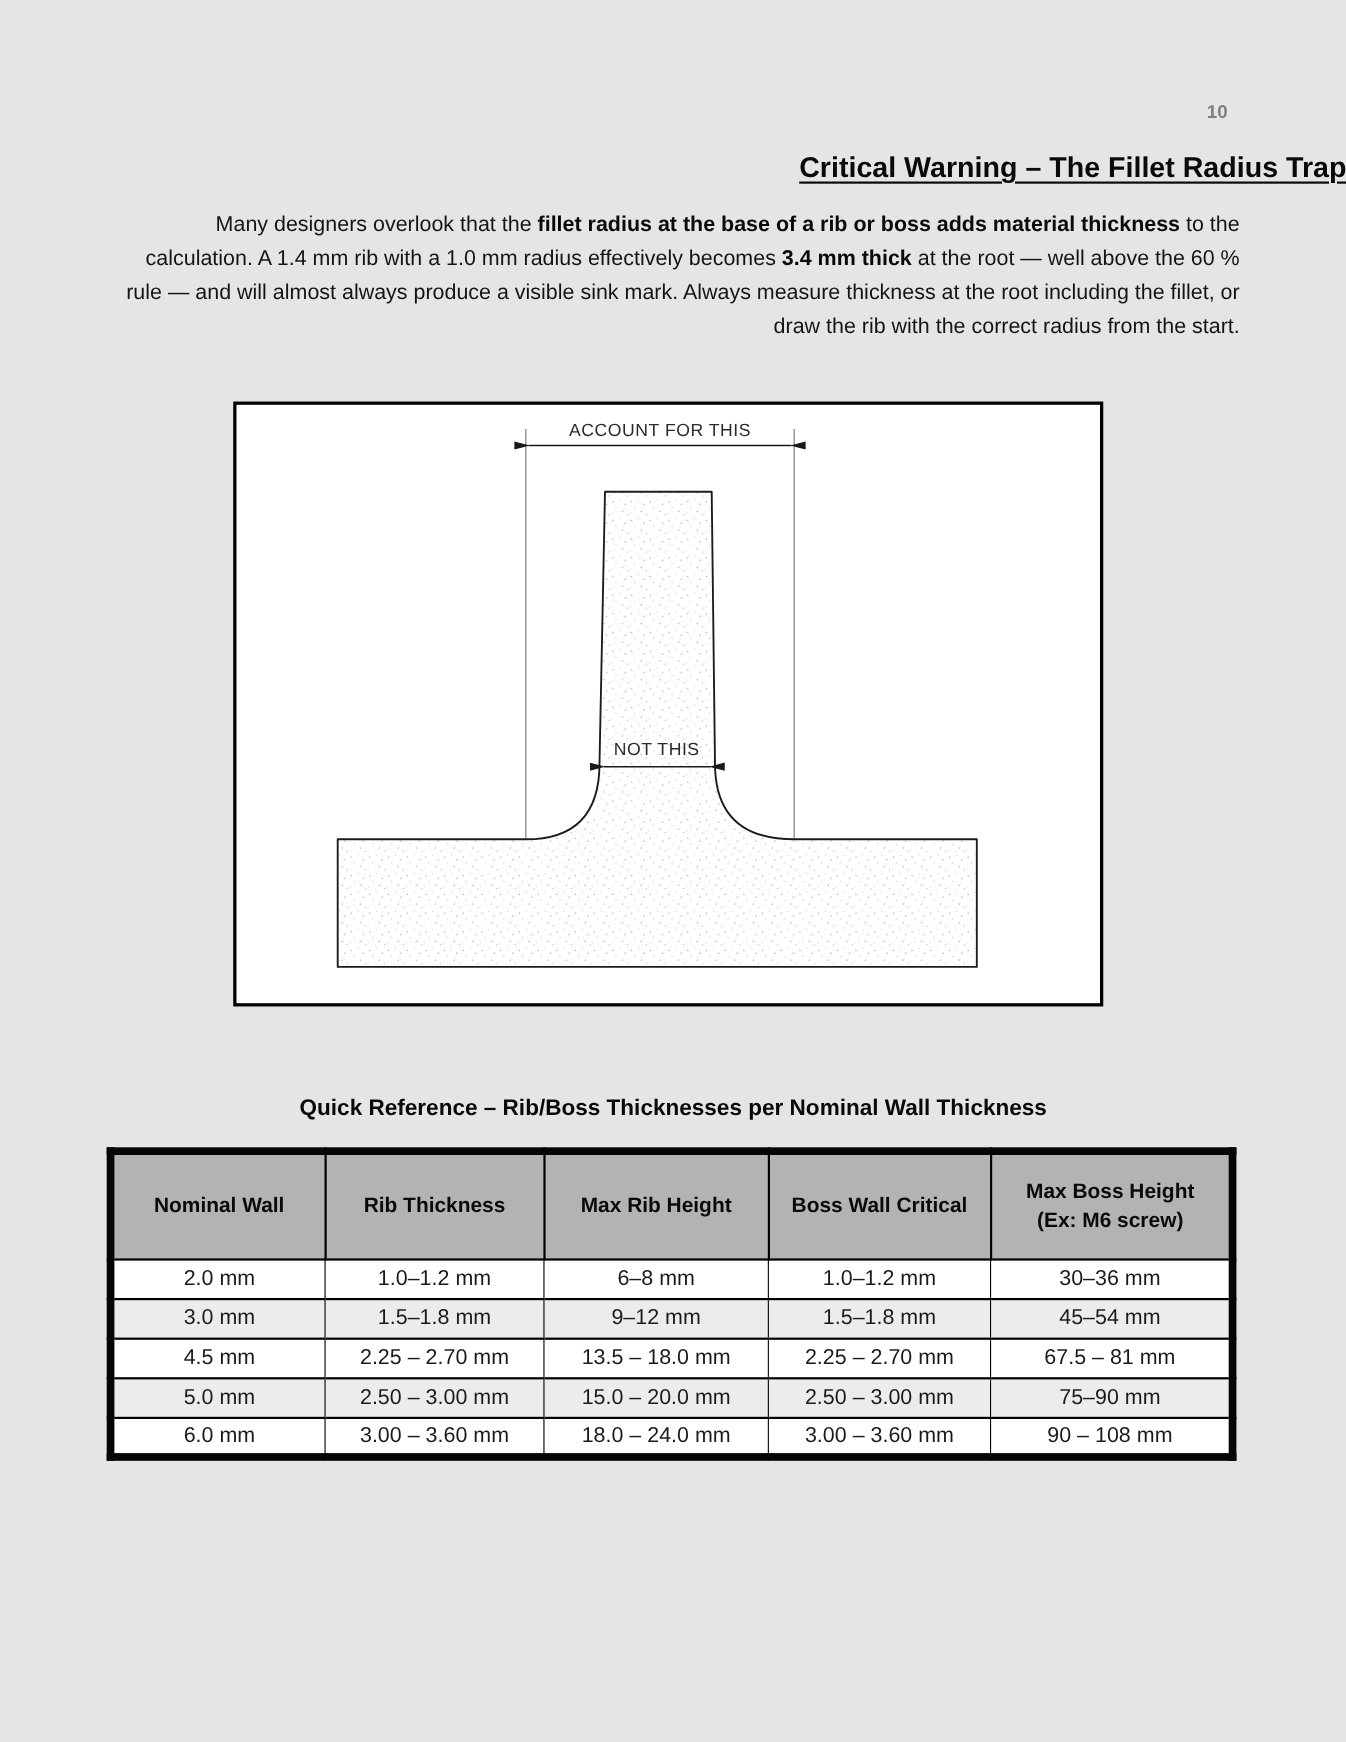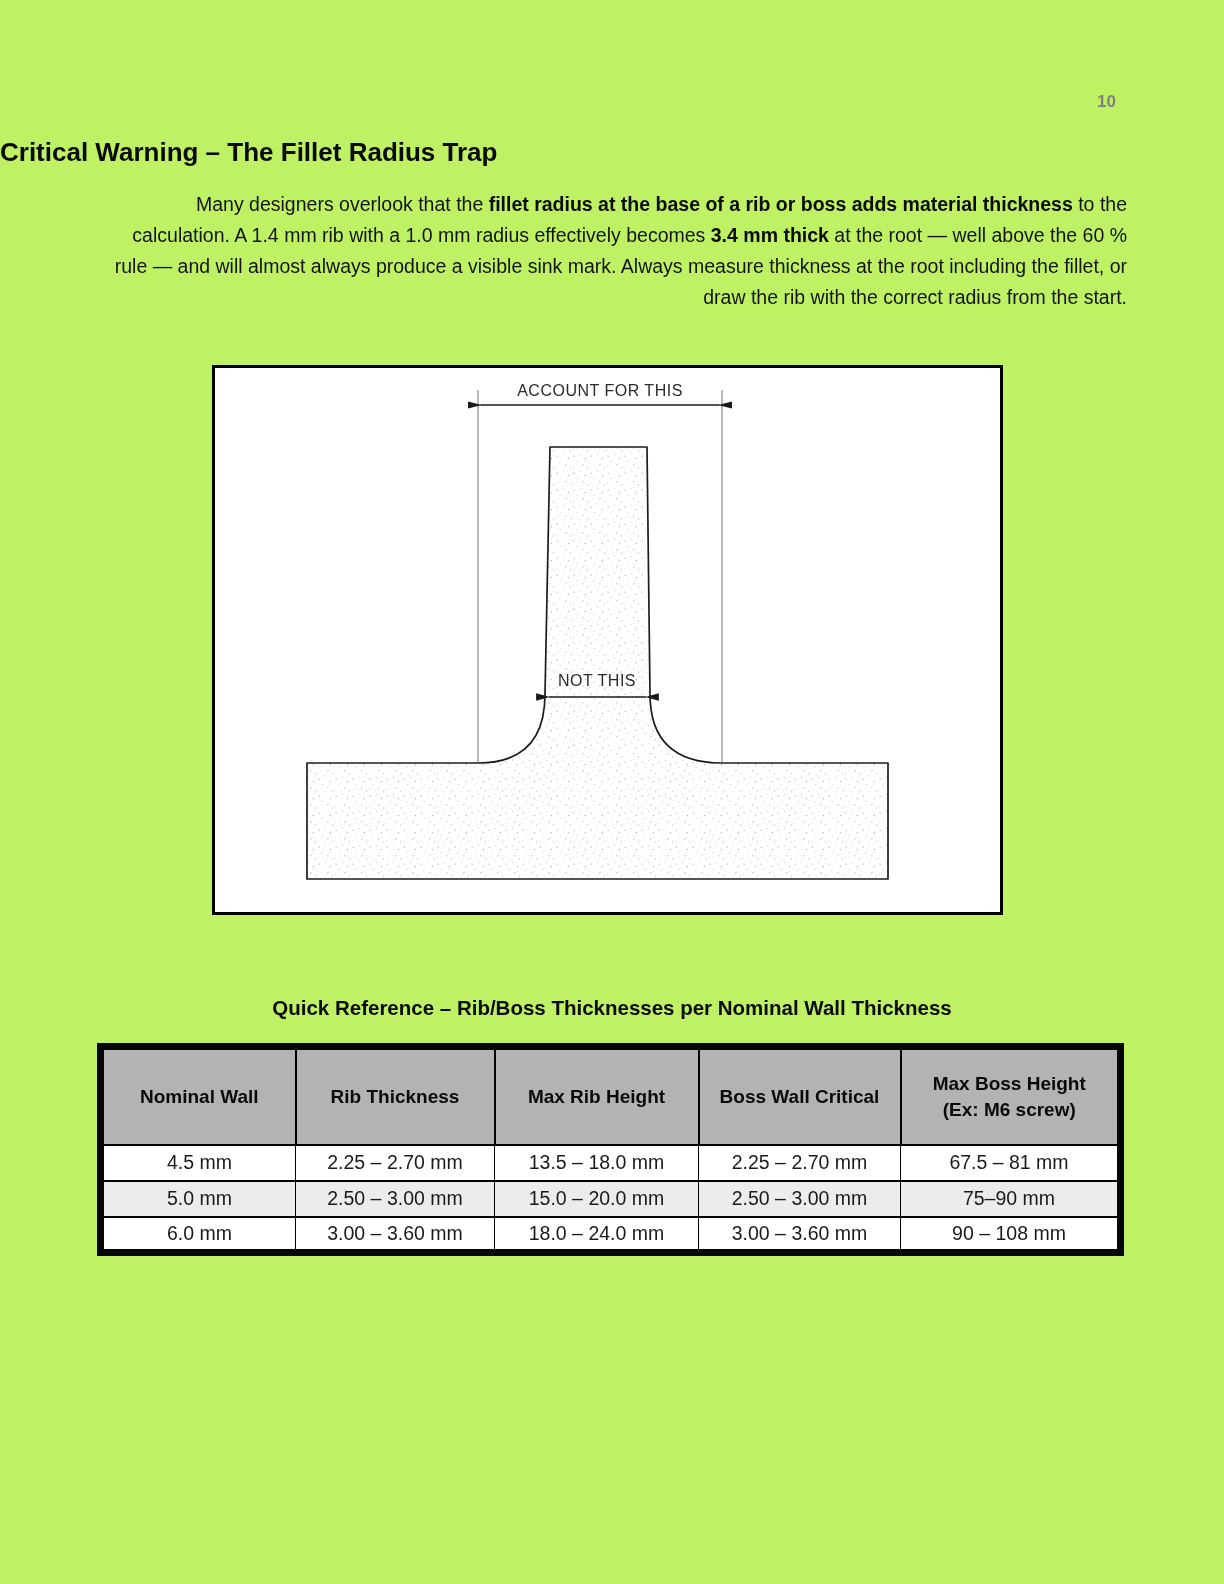--- a/index.html
+++ b/index.html
@@ -7,43 +7,44 @@
     --stripe-bg: #ececec;
     --page-num: #808080;
   }
   * { box-sizing: border-box; }
   html, body { margin: 0; padding: 0; }
   body { background: #ffffff; }
   .page {
     position: relative;
     width: 1224px;
     height: 1584px;
-    background: #bef264;
+    background: #e5e5e5;
     font-family: "Liberation Sans", sans-serif;
     color: #101010;
     overflow: hidden;
   }
   .page-number {
     position: absolute;
     top: 92px;
     right: 108px;
     font-size: 17px;
     font-weight: 700;
     color: var(--page-num, #808080);
   }
   .doc-title {
     position: absolute;
     top: 137px;
     left: 0;
     width: 100%;
     margin: 0;
-    text-align: left;
+    text-align: right;
     font-size: 26px;
     font-weight: 700;
     color: #0a0a0a;
+    text-decoration: underline;
     text-underline-offset: 4px;
     text-decoration-thickness: 2px;
   }
   .intro {
     position: absolute;
     top: 189px;
     left: 97px;
     width: 1030px;
     margin: 0;
     text-align: right;
@@ -175,20 +176,34 @@
       <tr>
         <th>Nominal Wall</th>
         <th>Rib Thickness</th>
         <th>Max Rib Height</th>
         <th>Boss Wall Critical</th>
         <th>Max Boss Height (Ex: M6 screw)</th>
       </tr>
     </thead>
     <tbody>
       <tr>
+        <td>2.0 mm</td>
+        <td>1.0–1.2 mm</td>
+        <td>6–8 mm</td>
+        <td>1.0–1.2 mm</td>
+        <td>30–36 mm</td>
+      </tr>
+      <tr>
+        <td>3.0 mm</td>
+        <td>1.5–1.8 mm</td>
+        <td>9–12 mm</td>
+        <td>1.5–1.8 mm</td>
+        <td>45–54 mm</td>
+      </tr>
+      <tr>
         <td>4.5 mm</td>
         <td>2.25 – 2.70 mm</td>
         <td>13.5 – 18.0 mm</td>
         <td>2.25 – 2.70 mm</td>
         <td>67.5 – 81 mm</td>
       </tr>
       <tr>
         <td>5.0 mm</td>
         <td>2.50 – 3.00 mm</td>
         <td>15.0 – 20.0 mm</td>

